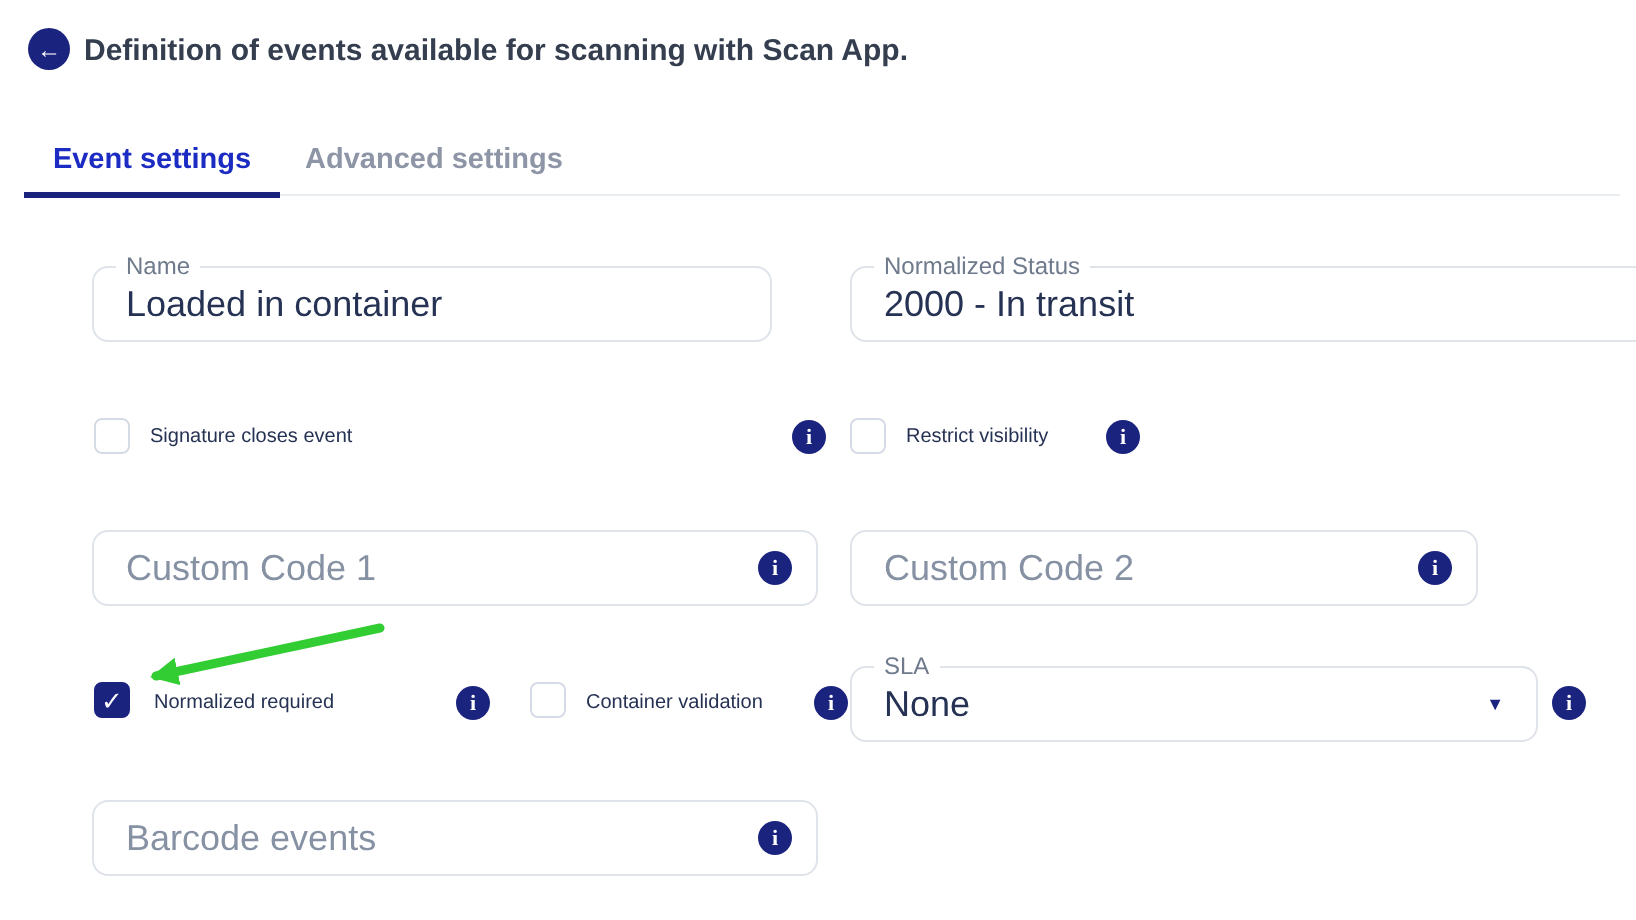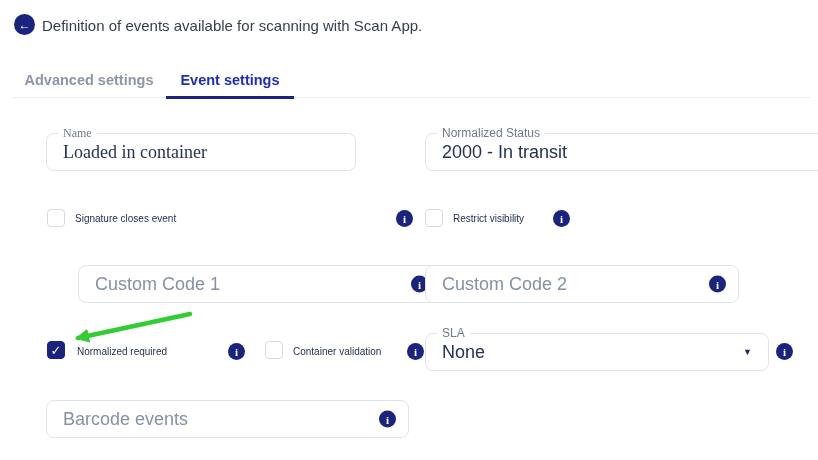--- a/index.html
+++ b/index.html
@@ -12,21 +12,21 @@
     --divider:#e9ecf1;
   }
   *{margin:0;padding:0;box-sizing:border-box;}
   body{background:#fff;font-family:"Liberation Sans",sans-serif;}
   .canvas{position:relative;width:818px;height:460px;background:#fff;overflow:hidden;}
 
   
   .back-btn{position:absolute;left:14px;top:14px;width:21px;height:21px;border-radius:50%;
     background:var(--navy);color:#fff;display:flex;align-items:center;justify-content:center;
     font-size:12px;cursor:pointer;}
-  .page-title{position:absolute;left:42px;top:17px;font-size:15px;font-weight:normal;color:#343e4f;}
+  .page-title{position:absolute;left:42px;top:17px;font-size:15px;font-weight:bold;color:#343e4f;}
 
   
   .tabs{position:absolute;left:12px;right:8px;top:62px;height:36px;border-bottom:1px solid var(--divider);display:flex;}
   .tab{position:relative;display:flex;align-items:center;justify-content:center;
     font-size:14.5px;font-weight:bold;color:#8d95a6;cursor:pointer;}
   .tab.active{color:var(--tab-blue);}
   .tab.active::after{content:"";position:absolute;left:0;right:0;bottom:-2px;height:3px;background:var(--navy);}
 
   
   .field{position:absolute;height:38px;border:1px solid var(--border);border-radius:8px;background:#fff;cursor:text;}
@@ -56,29 +56,29 @@
 <body>
 
 <div class="canvas">
 
   <div class="back-btn">
     <span>←</span>
   </div>
   <div class="page-title">Definition of events available for scanning with Scan App.</div>
 
   <div class="tabs">
+    <div class="tab active" style="width:128px;">
+      <span>Event settings</span>
+    </div>
     <div class="tab" style="width:154px;">
       <span>Advanced settings</span>
     </div>
-    <div class="tab active" style="width:128px;">
-      <span>Event settings</span>
-    </div>
   </div>
 
-  <div class="field" style="left:46px;top:133px;width:310px;font-family:Liberation Serif, serif;">
+  <div class="field" style="left:46px;top:133px;width:340px;">
     <span class="float-label">Name</span>
     <span class="field-value">Loaded in container</span>
   </div>
   <div class="field select" style="left:425px;top:133px;width:423px;">
     <span class="float-label">Normalized Status</span>
     <span class="field-value">2000 - In transit</span>
     <span class="caret">▼</span>
   </div>
 
   <div class="checkbox" style="left:47px;top:209px;">
@@ -90,21 +90,21 @@
   </div>
 
   <div class="checkbox" style="left:425px;top:209px;">
     <span class="checkmark"></span>
   </div>
   <span class="cb-label" style="left:453px;top:209px;">Restrict visibility</span>
   <div class="info-icon abs" style="left:553px;top:210px;">
     <span>i</span>
   </div>
 
-  <div class="field" style="left:46px;top:265px;width:363px;margin-left:32px;">
+  <div class="field" style="left:46px;top:265px;width:363px;">
     <span class="field-value placeholder">Custom Code 1</span>
     <div class="info-icon info-in">
       <span>i</span>
     </div>
   </div>
   <div class="field" style="left:425px;top:265px;width:314px;">
     <span class="field-value placeholder">Custom Code 2</span>
     <div class="info-icon info-in">
       <span>i</span>
     </div>

